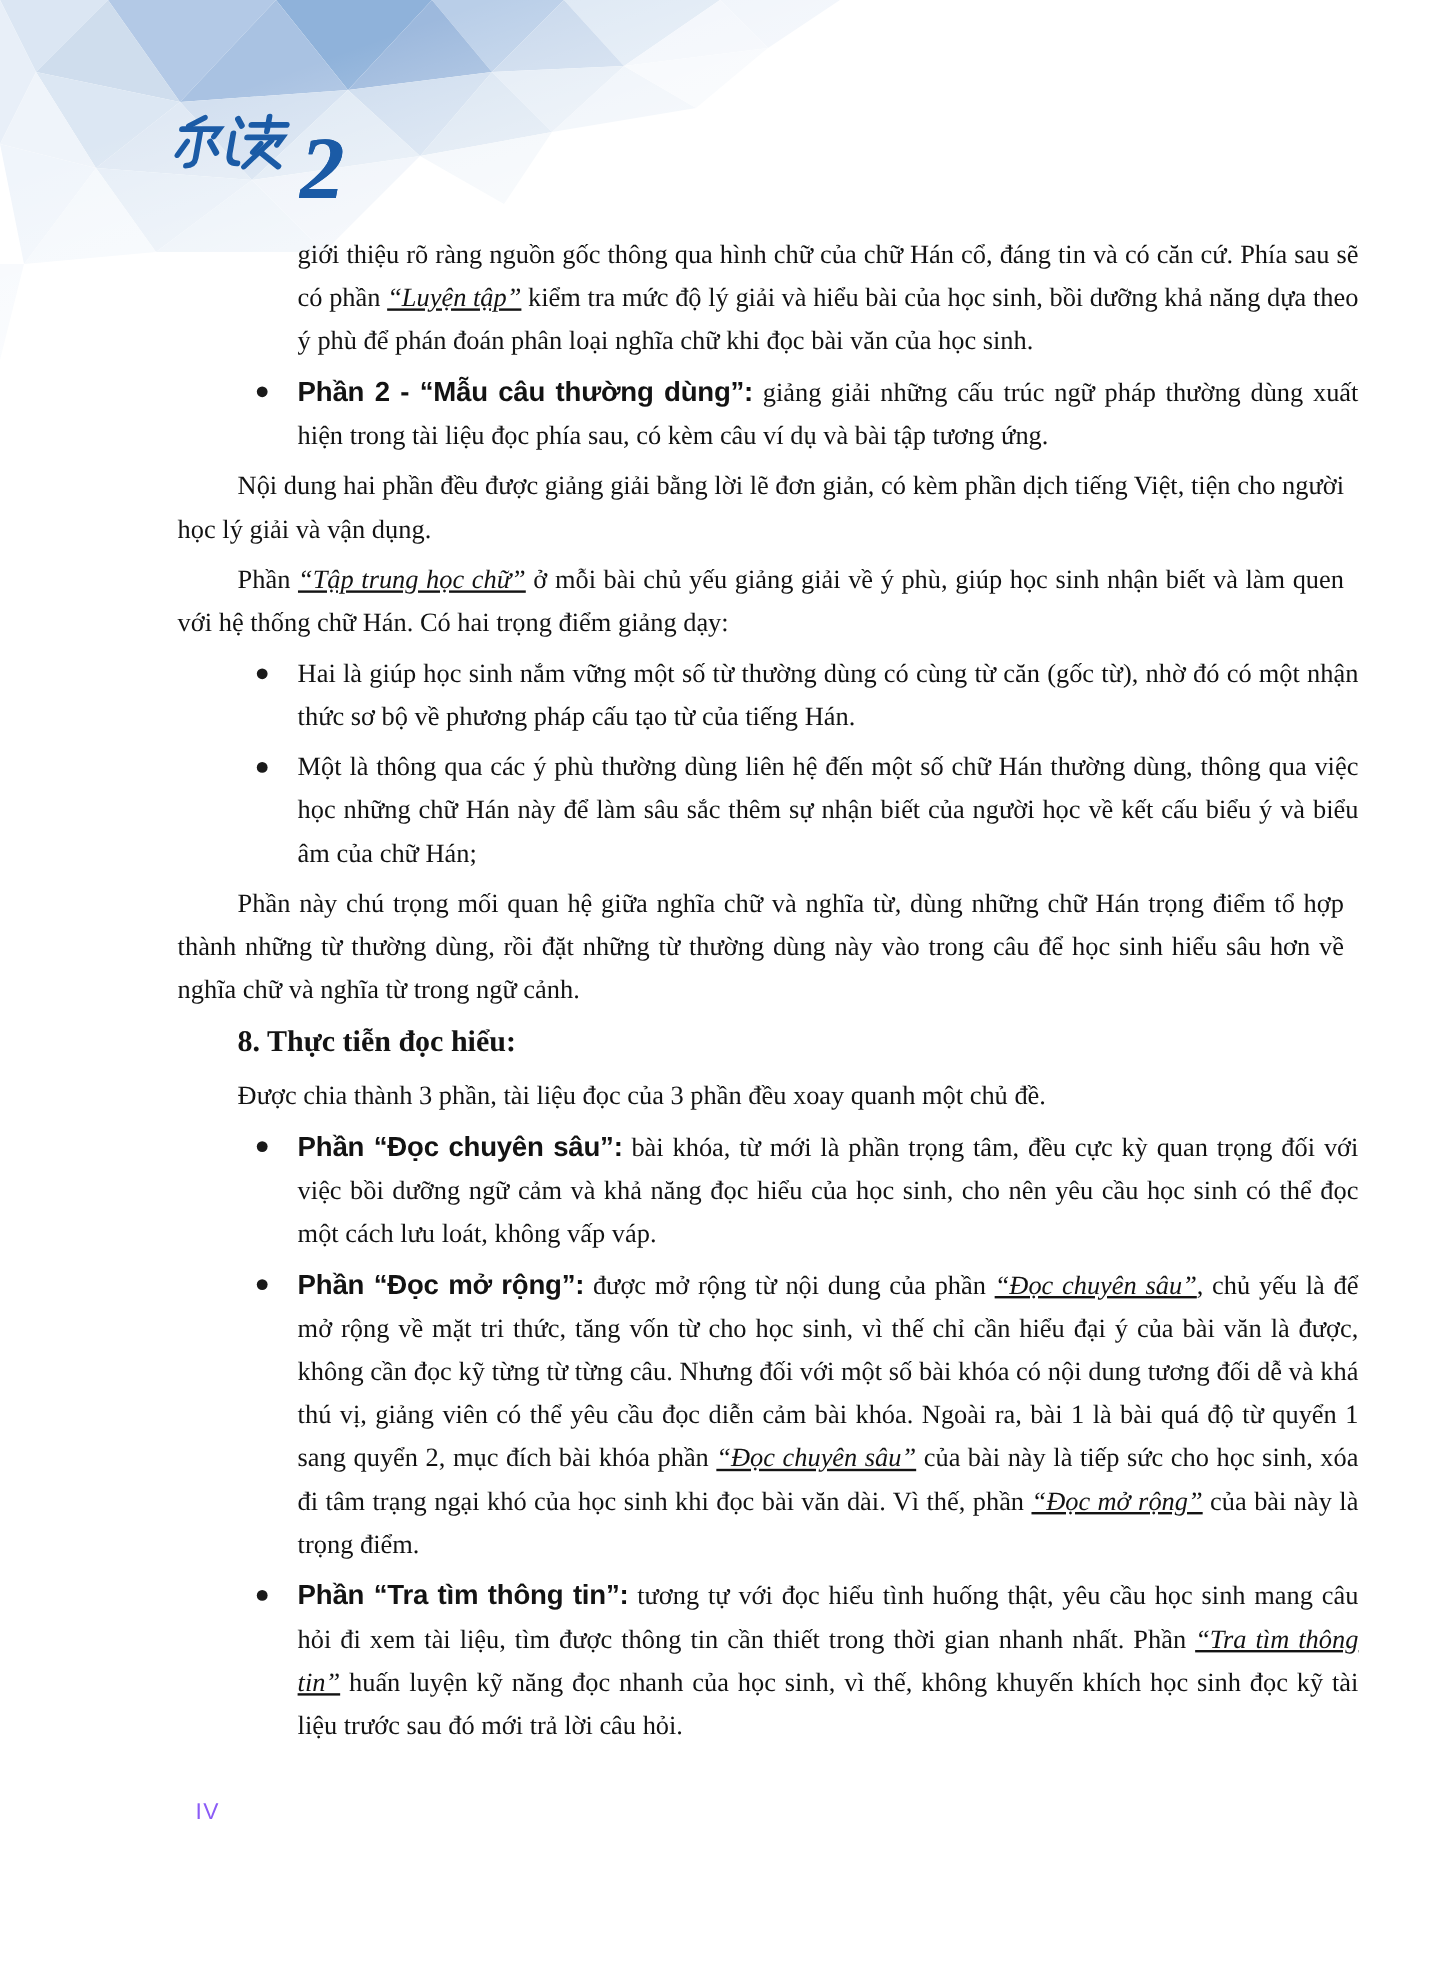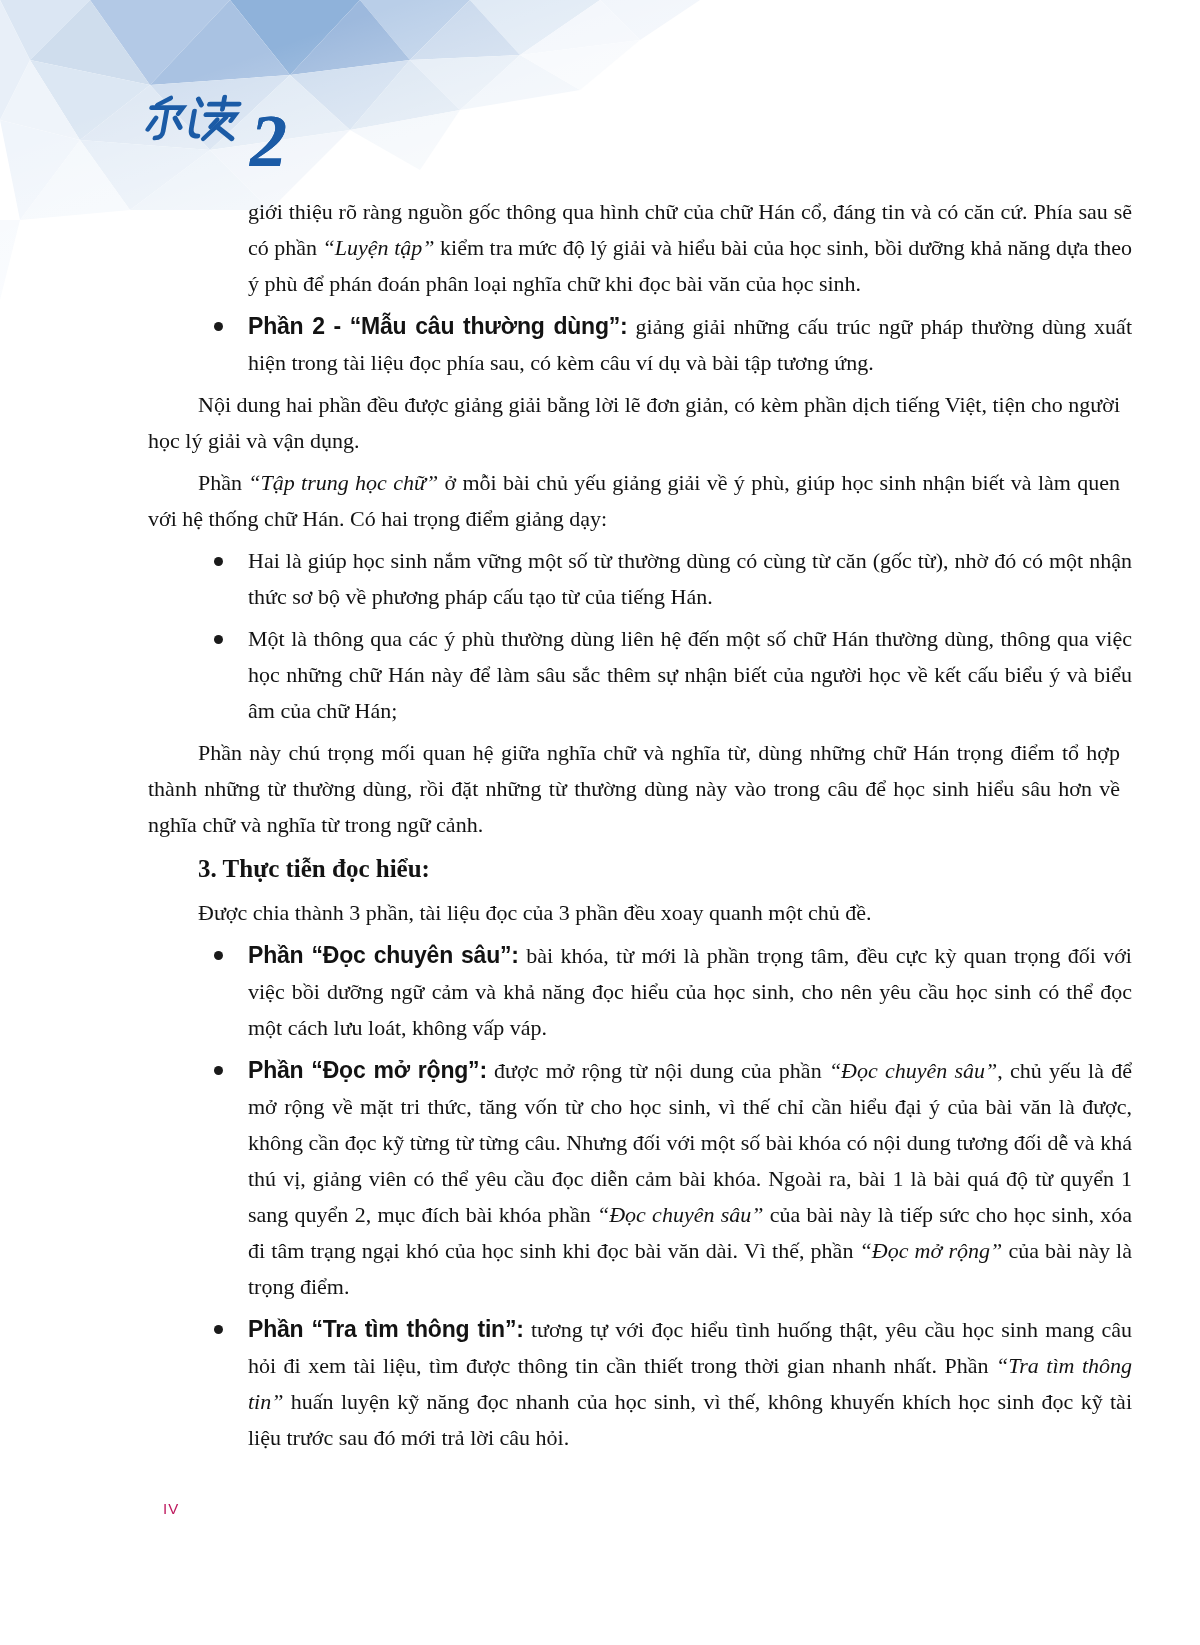--- a/index.html
+++ b/index.html
@@ -22,24 +22,24 @@
   .para{margin:0 12px 6px 0;text-indent:50px;}
   .hang{margin:0 0 6px 0;margin-left:100px;text-indent:0;}
   .heading{margin:8px 0 8px 0;text-indent:50px;font-weight:700;font-size:25px;}
   .bullets{list-style:none;margin:0;padding:0;}
   .bullet{position:relative;padding-left:100px;margin:0 0 6px 0;}
   .dot{
     position:absolute;left:66px;top:14px;width:9px;height:9px;border-radius:50%;
     background:#1a1a1a;
   }
   .lead{font-family:"Liberation Sans",sans-serif;font-weight:700;font-size:23px;letter-spacing:-0.2px;}
-  .it{font-style:italic;}
+  .it{font-style:italic;text-decoration:underline;}
   .pagenum{
     position:absolute;left:163px;top:1500px;
-    font-family:"Liberation Sans",sans-serif;font-size:15px;color:#be185d;letter-spacing:1px;
+    font-family:"Liberation Sans",sans-serif;font-size:19px;color:#8b5cf6;letter-spacing:1px;
   }
 </style>
 </head>
 <body>
 
 <div class="page">
 
   <svg class="deco" width="800" height="340" viewBox="0 0 800 340" aria-hidden="true">
     <polygon points="0,0 90,0 30,60" fill="#dbe6f3"></polygon>
     <polygon points="90,0 230,0 150,85" fill="#b3c9e6"></polygon>
@@ -116,21 +116,21 @@
 
     <p class="para"><span>Phần </span><span class="it">“Tập trung học chữ”</span><span> ở mỗi bài chủ yếu giảng giải về ý phù, giúp học sinh nhận biết và làm quen với hệ thống chữ Hán. Có hai trọng điểm giảng dạy:</span></p>
 
     <ul class="bullets">
       <li class="bullet"><span class="dot"></span><span>Hai là giúp học sinh nắm vững một số từ thường dùng có cùng từ căn (gốc từ), nhờ đó có một nhận thức sơ bộ về phương pháp cấu tạo từ của tiếng Hán.</span></li>
       <li class="bullet"><span class="dot"></span><span>Một là thông qua các ý phù thường dùng liên hệ đến một số chữ Hán thường dùng, thông qua việc học những chữ Hán này để làm sâu sắc thêm sự nhận biết của người học về kết cấu biểu ý và biểu âm của chữ Hán;</span></li>
     </ul>
 
     <p class="para">Phần này chú trọng mối quan hệ giữa nghĩa chữ và nghĩa từ, dùng những chữ Hán trọng điểm tổ hợp thành những từ thường dùng, rồi đặt những từ thường dùng này vào trong câu để học sinh hiểu sâu hơn về nghĩa chữ và nghĩa từ trong ngữ cảnh.</p>
 
-    <p class="heading">3. Thực tiễn đọc hiểu:</p>
+    <p class="heading">8. Thực tiễn đọc hiểu:</p>
 
     <p class="para">Được chia thành 3 phần, tài liệu đọc của 3 phần đều xoay quanh một chủ đề.</p>
 
     <ul class="bullets">
       <li class="bullet"><span class="dot"></span><span class="lead">Phần “Đọc chuyên sâu”:</span><span> bài khóa, từ mới là phần trọng tâm, đều cực kỳ quan trọng đối với việc bồi dưỡng ngữ cảm và khả năng đọc hiểu của học sinh, cho nên yêu cầu học sinh có thể đọc một cách lưu loát, không vấp váp.</span></li>
 
       <li class="bullet"><span class="dot"></span><span class="lead">Phần “Đọc mở rộng”:</span><span> được mở rộng từ nội dung của phần </span><span class="it">“Đọc chuyên sâu”</span><span>, chủ yếu là để mở rộng về mặt tri thức, tăng vốn từ cho học sinh, vì thế chỉ cần hiểu đại ý của bài văn là được, không cần đọc kỹ từng từ từng câu. Nhưng đối với một số bài khóa có nội dung tương đối dễ và khá thú vị, giảng viên có thể yêu cầu đọc diễn cảm bài khóa. Ngoài ra, bài 1 là bài quá độ từ quyển 1 sang quyển 2, mục đích bài khóa phần </span><span class="it">“Đọc chuyên sâu”</span><span> của bài này là tiếp sức cho học sinh, xóa đi tâm trạng ngại khó của học sinh khi đọc bài văn dài. Vì thế, phần </span><span class="it">“Đọc mở rộng”</span><span> của bài này là trọng điểm.</span></li>
 
       <li class="bullet"><span class="dot"></span><span class="lead">Phần “Tra tìm thông tin”:</span><span> tương tự với đọc hiểu tình huống thật, yêu cầu học sinh mang câu hỏi đi xem tài liệu, tìm được thông tin cần thiết trong thời gian nhanh nhất. Phần </span><span class="it">“Tra tìm thông tin”</span><span> huấn luyện kỹ năng đọc nhanh của học sinh, vì thế, không khuyến khích học sinh đọc kỹ tài liệu trước sau đó mới trả lời câu hỏi.</span></li>
     </ul>

